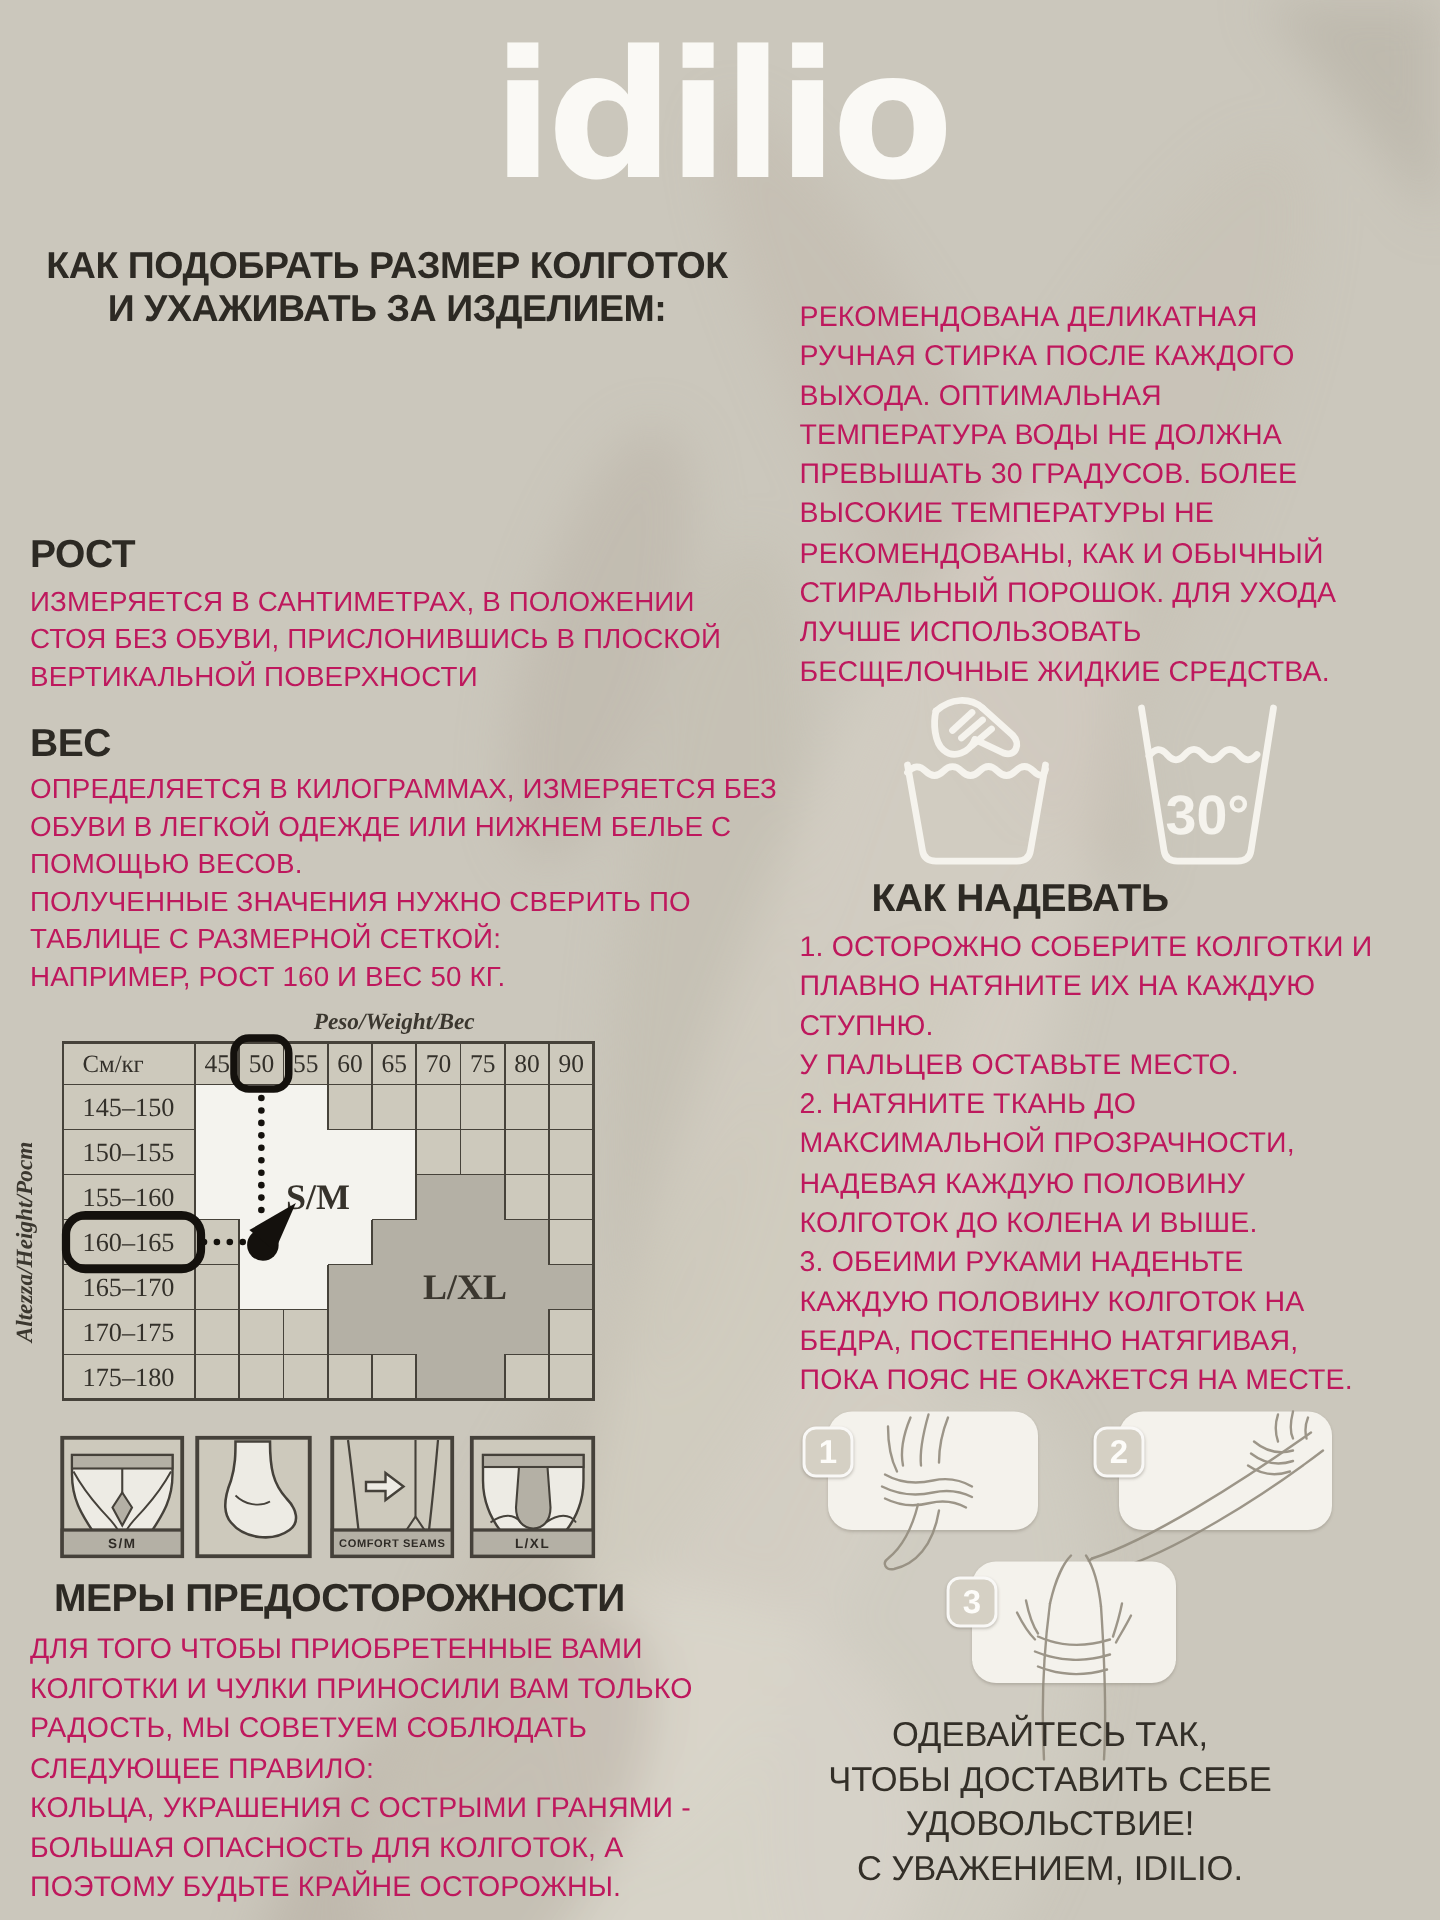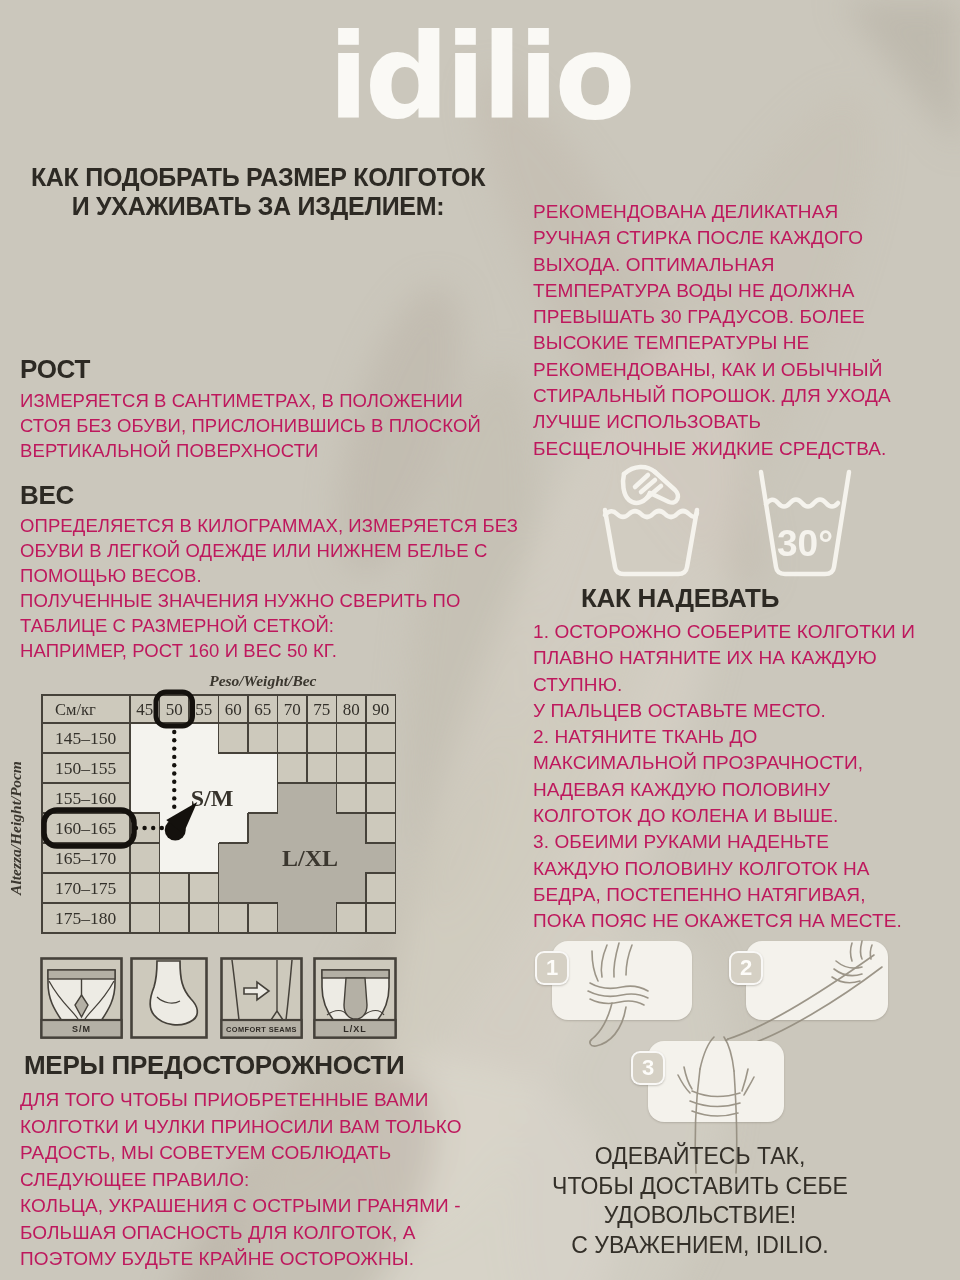--- a/index.html
+++ b/index.html
@@ -274,21 +274,21 @@
       <path d="M9,13 L76,13 L76,30 C76,44 71,55 64,64 L21,64 C14,55 9,44 9,30 Z" fill="#edebe4" stroke="#45413a" stroke-width="1.6"></path>
       <rect x="9" y="13" width="67" height="8" fill="#b4b0a5" stroke="#45413a" stroke-width="1.4"></rect>
       <path d="M33,21 L52,21 L54,48 C54,57 49,62 42.5,62 C36,62 31,57 31,48 Z" fill="#b4b0a5" stroke="#45413a" stroke-width="1.4"></path>
       <path d="M14,58 C22,52 30,52 34,58" fill="none" stroke="#45413a" stroke-width="1.2"></path>
       <path d="M51,58 C59,52 67,52 71,58" fill="none" stroke="#45413a" stroke-width="1.2"></path>
       <rect x="1.5" y="63" width="81" height="17.5" fill="#b4b0a5" stroke="#45413a" stroke-width="2.2"></rect>
       <text class="sans-t" x="42" y="75" text-anchor="middle" font-size="9" font-weight="bold" fill="#2f2b26" letter-spacing="1">L/XL</text>
     </svg>
   </div>
 
-  <div class="abs h2" style="left:24px;top:1050px;">МЕРЫ ПРЕДОСТОРОЖНОСТИ</div>
+  <div class="abs h2" style="left:36px;top:1050px;">МЕРЫ ПРЕДОСТОРОЖНОСТИ</div>
   <div class="abs body meryp" style="left:20px;top:1087px;width:510px;"><span class="pre">ДЛЯ ТОГО ЧТОБЫ ПРИОБРЕТЕННЫЕ ВАМИ
 КОЛГОТКИ И ЧУЛКИ ПРИНОСИЛИ ВАМ ТОЛЬКО
 РАДОСТЬ, МЫ СОВЕТУЕМ СОБЛЮДАТЬ
 СЛЕДУЮЩЕЕ ПРАВИЛО:
 КОЛЬЦА, УКРАШЕНИЯ С ОСТРЫМИ ГРАНЯМИ -
 БОЛЬШАЯ ОПАСНОСТЬ ДЛЯ КОЛГОТОК, А
 ПОЭТОМУ БУДЬТЕ КРАЙНЕ ОСТОРОЖНЫ.</span></div>
 
   <div class="abs body carep" style="left:533px;top:199px;width:415px;"><span class="pre">РЕКОМЕНДОВАНА ДЕЛИКАТНАЯ
 РУЧНАЯ СТИРКА ПОСЛЕ КАЖДОГО

